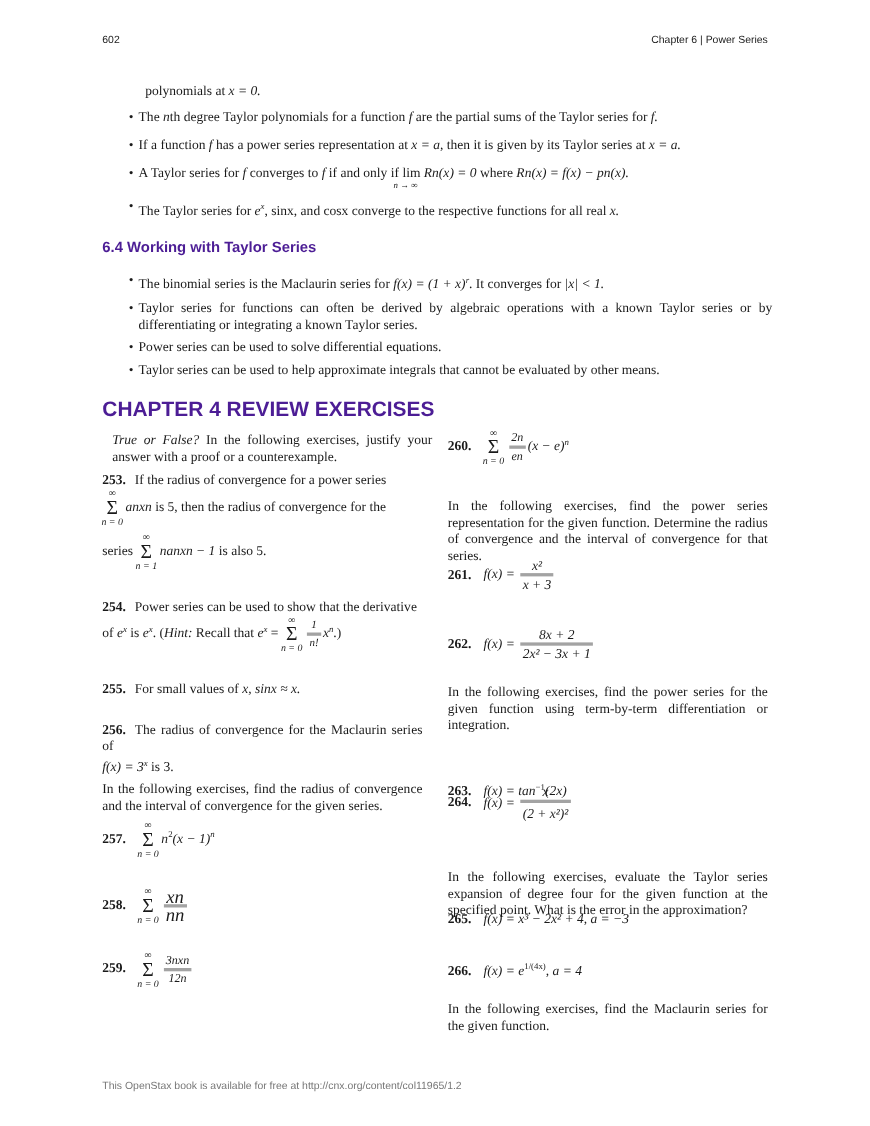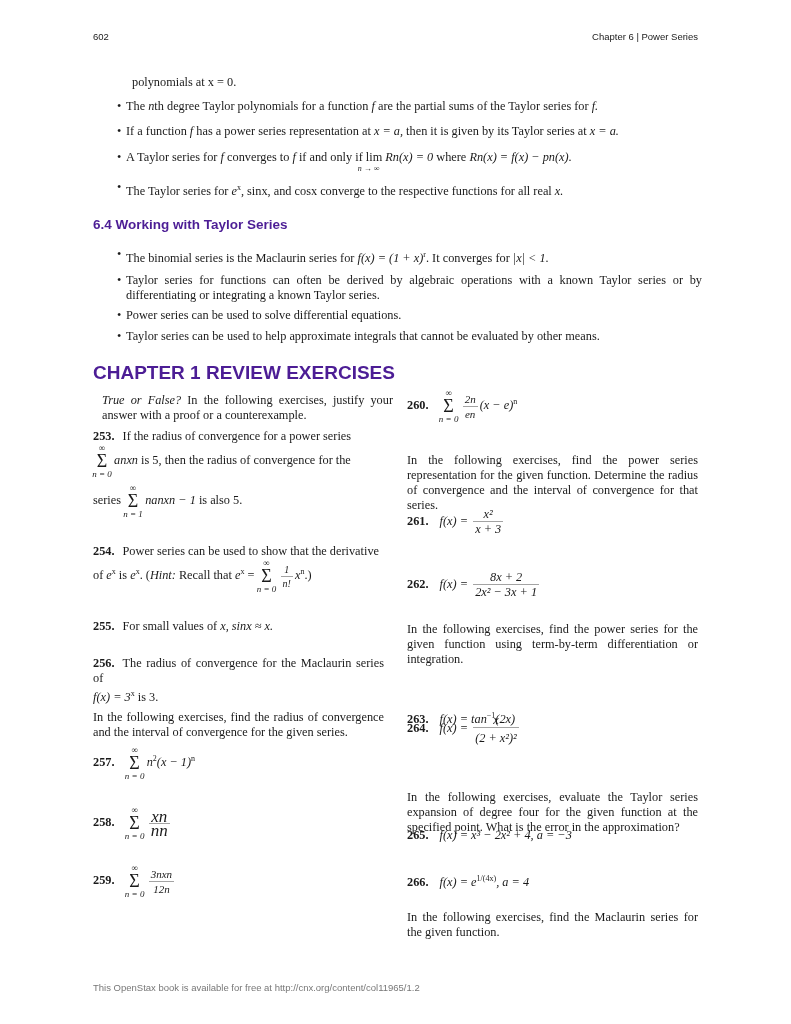--- a/index.html
+++ b/index.html
@@ -6,32 +6,32 @@
   body { width: 791px; height: 1024px; position: relative; overflow: hidden;
          font-family: "Liberation Serif", "DejaVu Serif", serif; color: #1a1a1a; font-size: 12.3px; }
   .abs { position: absolute; }
   .sans { font-family: "Liberation Sans", "DejaVu Sans", sans-serif; }
   .header-left { left: 93px; top: 31px; font-size: 9.5px; }
   .header-right { right: 93px; top: 31px; font-size: 9.5px; }
   .footer { left: 93px; top: 982px; font-size: 9.5px; color: #777; }
   .blue { color: #4c1d95; font-weight: bold; }
   .sec-title { left: 93px; top: 217px; font-size: 13.5px; }
   .ch-title { left: 93px; top: 362px; font-size: 19px; }
-  i.m, .m { }
+  i.m, .m { font-style: italic; }
   .bullet { position: absolute; left: 117px; width: 585px; line-height: 15px; }
   .bullet::before { content: "•"; position: absolute; left: 0; }
   .bullet .txt { display: block; margin-left: 9px; text-align: justify; }
   .col { position: absolute; line-height: 15px; text-align: justify; }
   .num { font-weight: bold; margin-right: 8px; }
   .sigma { display: inline-block; position: relative; text-align: center; vertical-align: middle; width: 18px; }
   .sigma .top { display: block; font-size: 9px; line-height: 9px; }
   .sigma .sym { display: block; font-size: 18px; line-height: 16px; }
   .sigma .bot { display: block; font-size: 9px; line-height: 10px; font-style: italic; white-space: nowrap; margin-left: -4px; margin-right: -4px; }
   .frac { display: inline-block; vertical-align: middle; text-align: center; font-style: italic; margin: 0 2px; }
-  .frac .n { display: block; border-bottom: 1px solid #a3a3a3; padding: 0 2px; line-height: 13px; }
+  .frac .n { display: block; border-bottom: 3px solid #a3a3a3; padding: 0 2px; line-height: 13px; }
   .frac .d { display: block; line-height: 14px; padding: 0 2px; }
   sup { font-size: 8px; }
 </style>
 </head>
 <body>
 
 <div class="abs sans header-left">602</div>
 <div class="abs sans header-right">Chapter 6 | Power Series</div>
 
 <div class="abs" style="left:132px; top:75px;">
@@ -75,21 +75,21 @@
 <div class="bullet" style="top:273px;">
   <span class="txt">Taylor series for functions can often be derived by algebraic operations with a known Taylor series or by differentiating or integrating a known Taylor series.</span>
 </div>
 <div class="bullet" style="top:308px;">
   <span class="txt">Power series can be used to solve differential equations.</span>
 </div>
 <div class="bullet" style="top:329px;">
   <span class="txt">Taylor series can be used to help approximate integrals that cannot be evaluated by other means.</span>
 </div>
 
-<div class="abs sans blue ch-title">CHAPTER 1 REVIEW EXERCISES</div>
+<div class="abs sans blue ch-title">CHAPTER 4 REVIEW EXERCISES</div>
 
 <div class="col" style="left:102px; top:393px; width:291px;">
   <i>True or False?</i><span> In the following exercises, justify your answer with a proof or a counterexample.</span>
 </div>
 
 <div class="col" style="left:93px; top:429px; width:291px;">
   <span class="num">253.</span><span>If the radius of convergence for a power series</span>
 </div>
 <div class="abs" style="left:93px; top:444px; width:291px; line-height:15px;">
   <span class="sigma">

